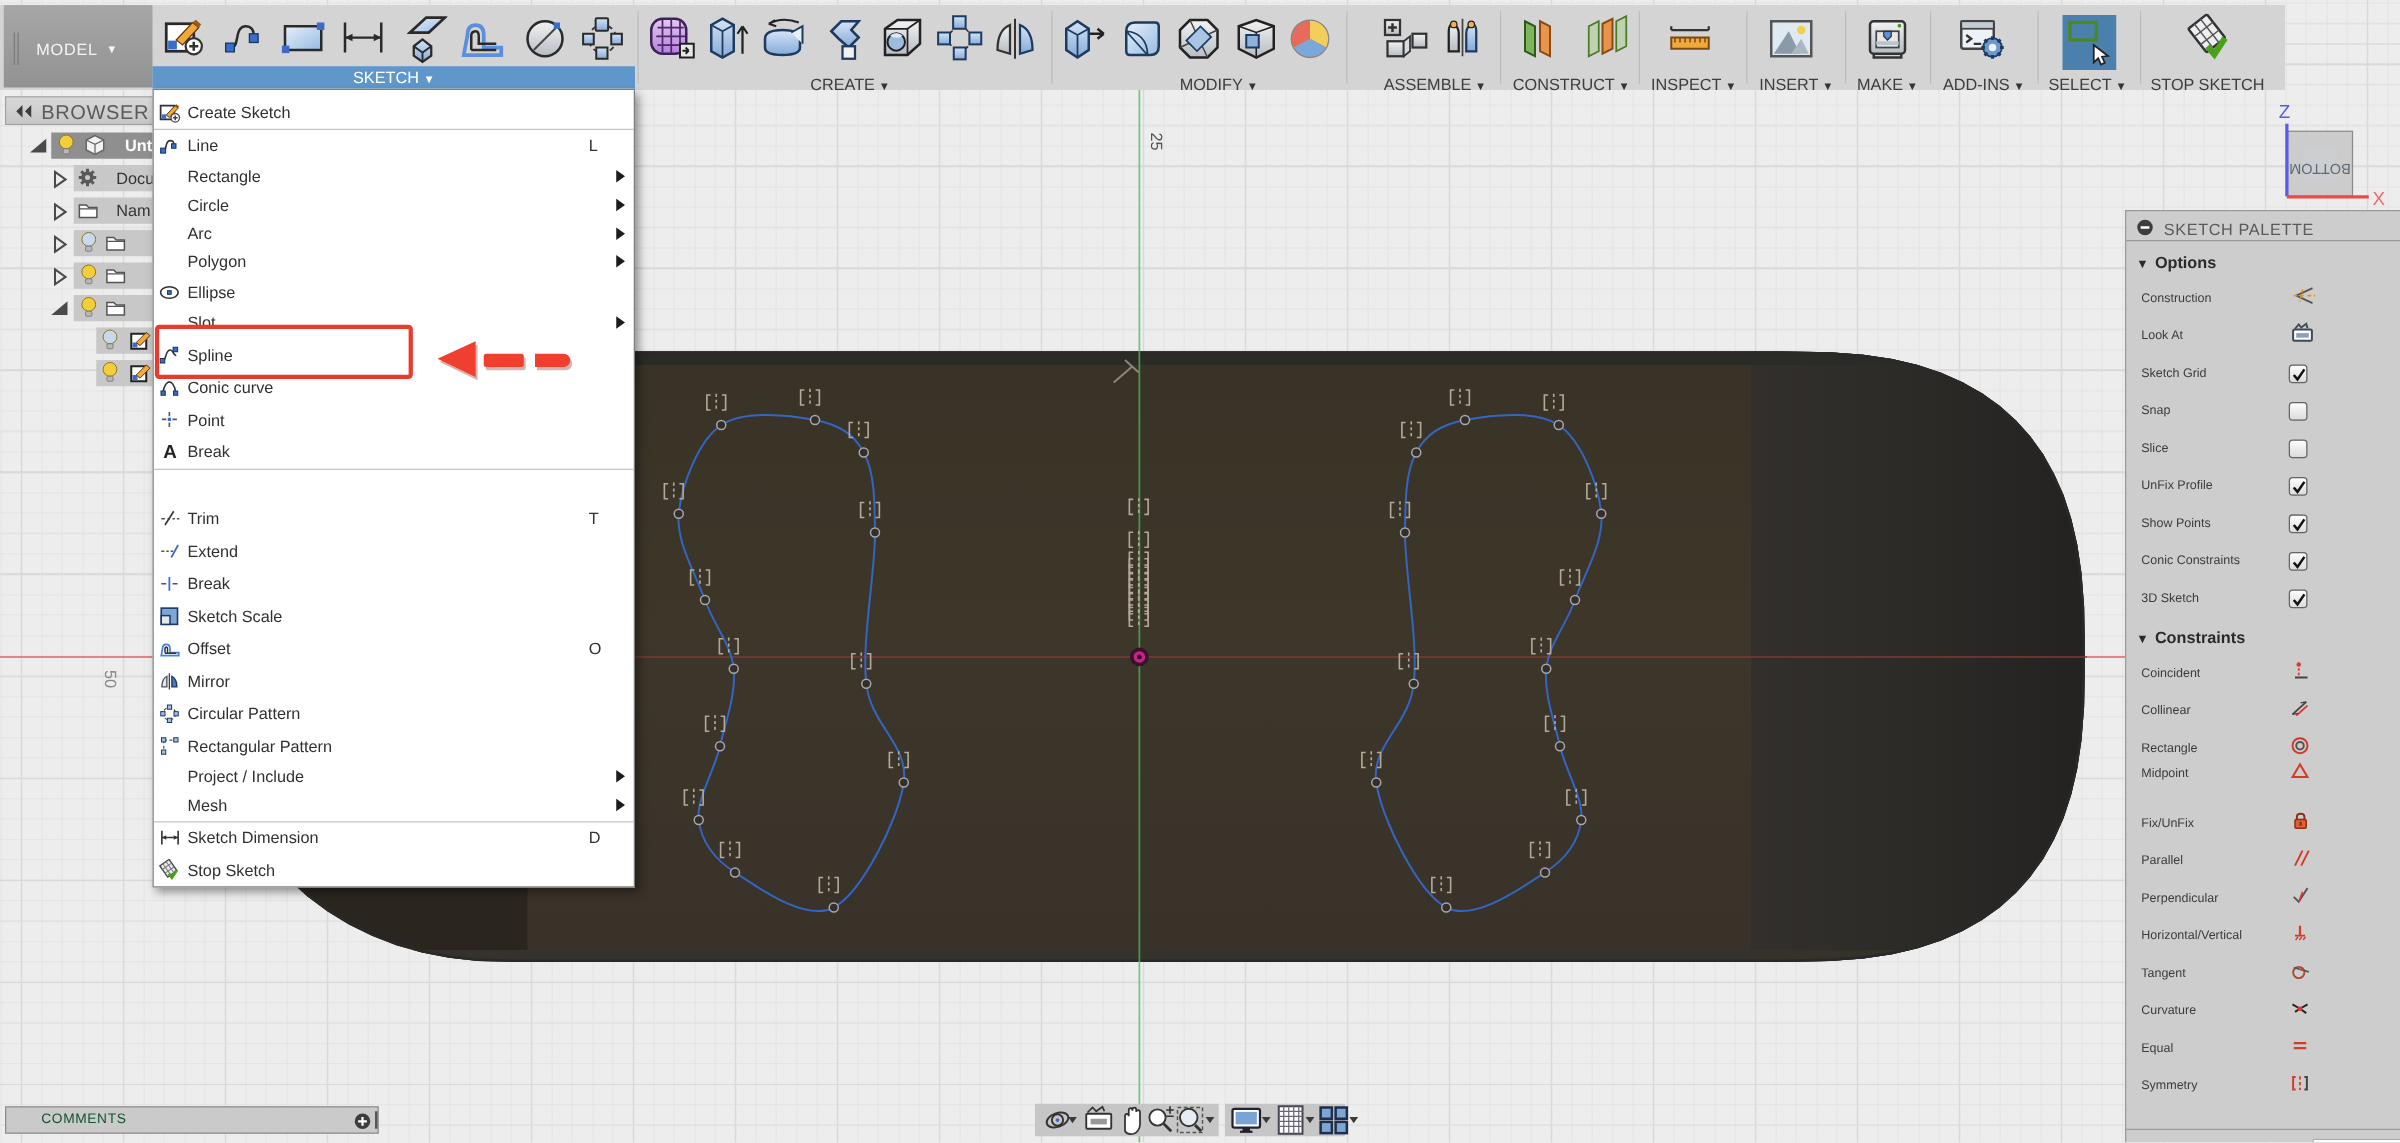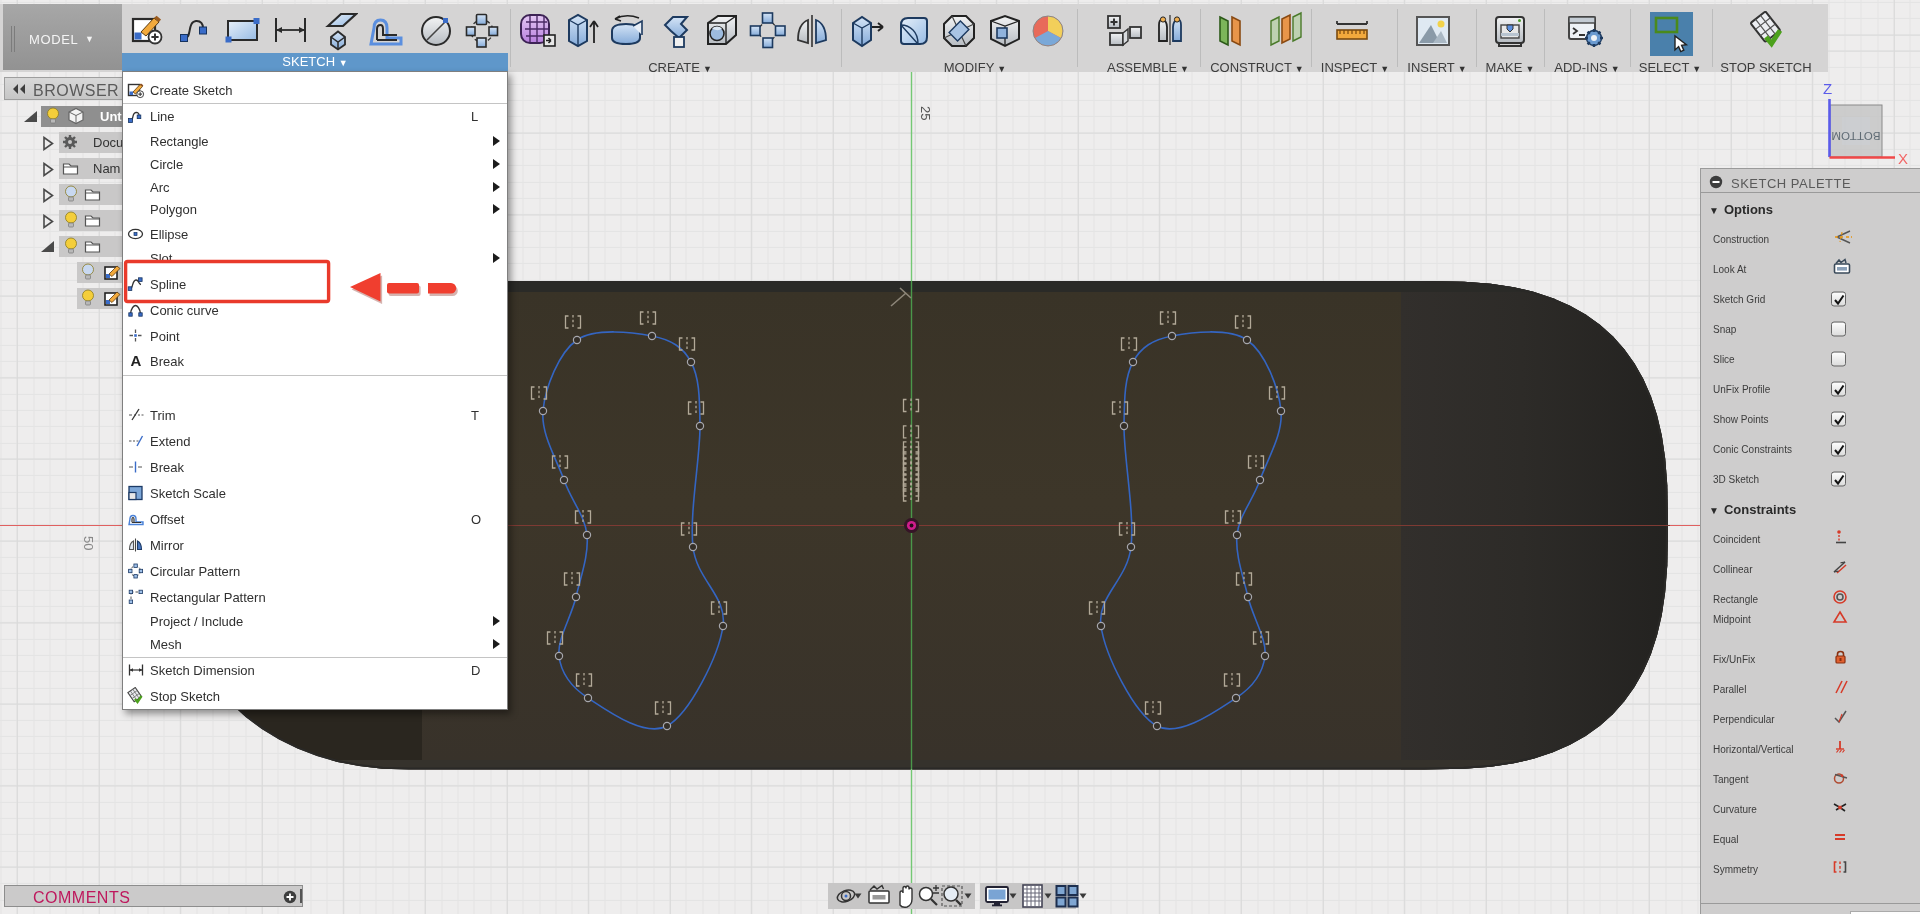--- a/index.html
+++ b/index.html
@@ -735,21 +735,21 @@
   <rect x="40" y="25" width="52" height="52" fill="#c4c4c4" fill-opacity="0.82" stroke="#8a8a8a" stroke-width="1"></rect>
   <rect x="52" y="37" width="28" height="28" fill="#cbcfd4" fill-opacity="0.6"></rect>
   <text x="66" y="50.5" font-size="11.5" fill="#5f6b74" text-anchor="middle" transform="rotate(180 66 51)" font-family="Liberation Sans">BOTTOM</text>
   <line x1="39.5" y1="19" x2="39.5" y2="77" stroke="#5b5bea" stroke-width="2.6"></line>
   <line x1="39.5" y1="77.5" x2="105" y2="77.5" stroke="#f04848" stroke-width="2.6"></line>
   <text x="33" y="14" font-size="15" fill="#5b5bea" font-family="Liberation Sans">Z</text>
   <text x="108" y="84" font-size="15" fill="#f26666" font-family="Liberation Sans">X</text>
 </svg>
 
 <div class="abs" id="comments">
-    <span style="position:absolute;left:28px;top:3px;font-size:16px;color:#be185d;letter-spacing:0.5px">COMMENTS</span>
+    <span style="position:absolute;left:28px;top:3px;font-size:11px;color:#14532d;letter-spacing:0.5px">COMMENTS</span>
 <svg width="14" height="14" viewBox="0 0 14 14" style="position:absolute;left:278px;top:4px">
       <circle cx="7" cy="7" r="6.2" fill="#3d3d3d"></circle>
       <path d="M7,3.5 V10.5 M3.5,7 H10.5" stroke="#fff" stroke-width="1.8"></path>
     </svg>
 <div style="position:absolute;left:295px;top:3px;width:2px;height:14px;background:#555"></div>
   </div>
 <div class="navbar" id="nav1" style="left:828px;width:147px;">
     <svg width="26" height="26" viewBox="0 0 26 26" style="position:absolute;left:5px;top:0">
       <ellipse cx="13" cy="13" rx="9" ry="5.5" fill="none" stroke="#333" stroke-width="1.5" transform="rotate(-20 13 13)"></ellipse>
       <circle cx="13" cy="13" r="4.5" fill="none" stroke="#333" stroke-width="1.5"></circle>

